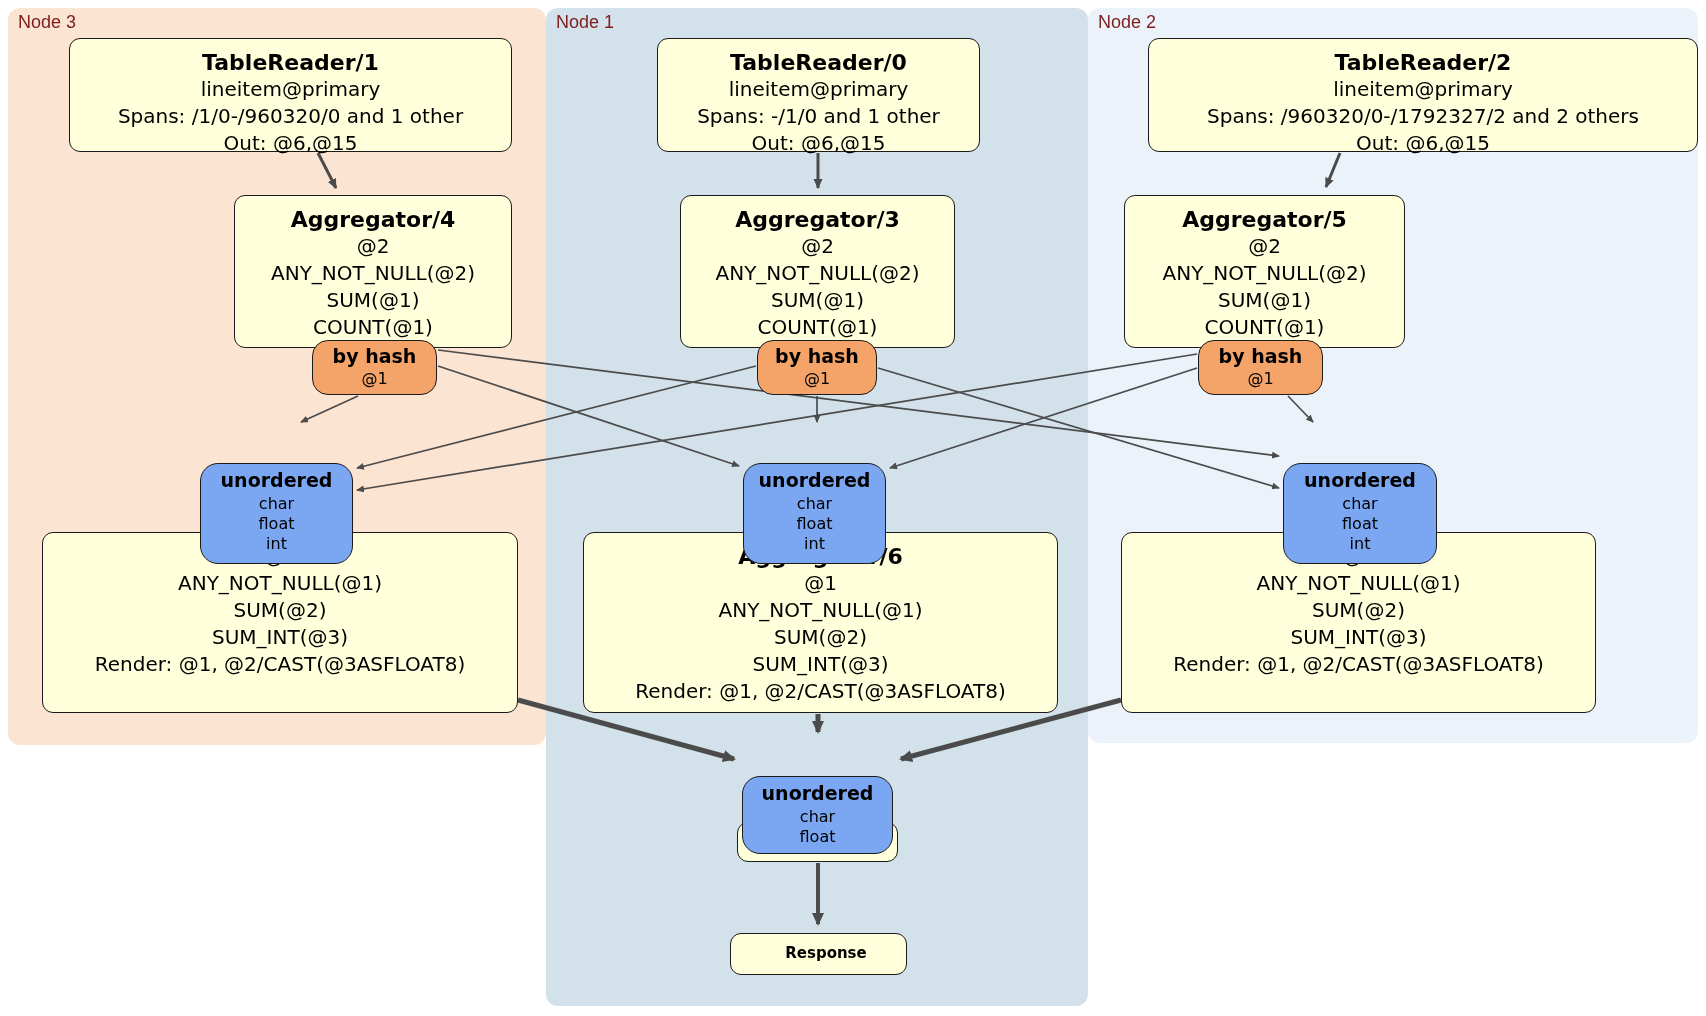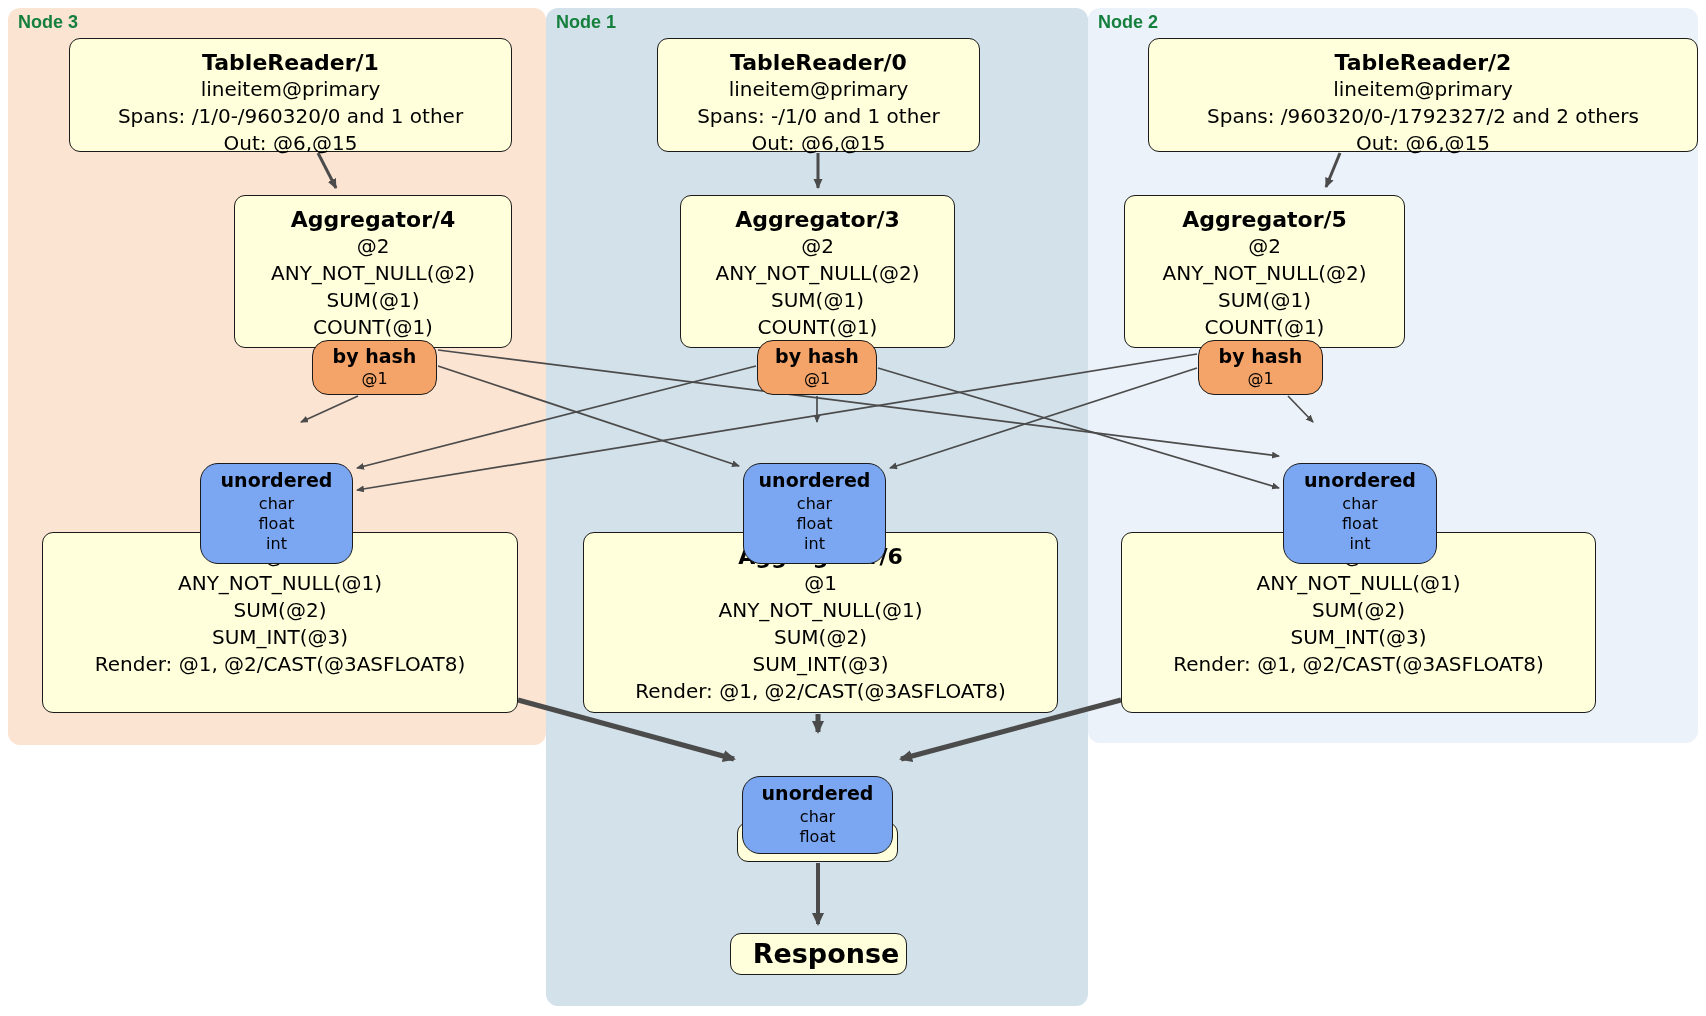--- a/index.html
+++ b/index.html
@@ -8,21 +8,21 @@
     --border:#1b1b1b; --edge:#4b4b4b;
   }
   html,body{margin:0;padding:0;}
   body{
     width:1706px;height:1016px;position:relative;background:#ffffff;
     font-family:"DejaVu Sans",sans-serif;color:#000;overflow:hidden;
   }
   .panel{position:absolute;border-radius:12px;z-index:0;}
   .panel-label{
     position:absolute;left:10px;top:4px;font-family:"Liberation Sans",sans-serif;
-    font-size:18px;color:#15803d;font-weight:bold;
+    font-size:18px;color:#7f1d1d;
   }
   #panel-node3{left:8px;top:8px;width:538px;height:737px;background:var(--node3_bg);}
   #panel-node1{left:546px;top:8px;width:542px;height:998px;background:var(--node1_bg);}
   #panel-node2{left:1088px;top:8px;width:610px;height:735px;background:var(--node2_bg);}
   #edges{position:absolute;left:0;top:0;z-index:1;pointer-events:none;}
   .box{
     position:absolute;box-sizing:border-box;background:var(--box_fill);
     border:1.5px solid var(--border);border-radius:11px;text-align:center;
     z-index:2;padding-top:10px;
   }
@@ -35,21 +35,21 @@
   .router .title{font-weight:bold;font-size:19px;line-height:26px;padding-top:2px;}
   .router .sub{font-size:16px;line-height:19px;}
   .sync{
     position:absolute;box-sizing:border-box;background:var(--sync_fill);
     border:1.5px solid var(--border);border-radius:18px;text-align:center;z-index:3;margin-top:36px;
   }
   .sync .title{font-weight:bold;font-size:19px;line-height:27px;padding-top:3px;}
   .sync .line{font-size:16px;line-height:20px;}
   .small-box{padding-top:0;}
   .small-box .title{font-size:22px;line-height:37px;}
-  #box-response .title{font-size:27px;line-height:39px;padding-left:15px;}
+  #box-response .title{font-size:15px;line-height:39px;padding-left:15px;}
 
   
   #box-tr1{left:69px;top:38px;width:443px;height:114px;}
   #box-tr0{left:657px;top:38px;width:323px;height:114px;}
   #box-tr2{left:1124px;top:38px;width:550px;height:114px;margin-left:24px;}
   
   #box-agg4{left:234px;top:195px;width:278px;height:153px;}
   #box-agg3{left:680px;top:195px;width:275px;height:153px;}
   #box-agg5{left:1124px;top:195px;width:281px;height:153px;}
   

